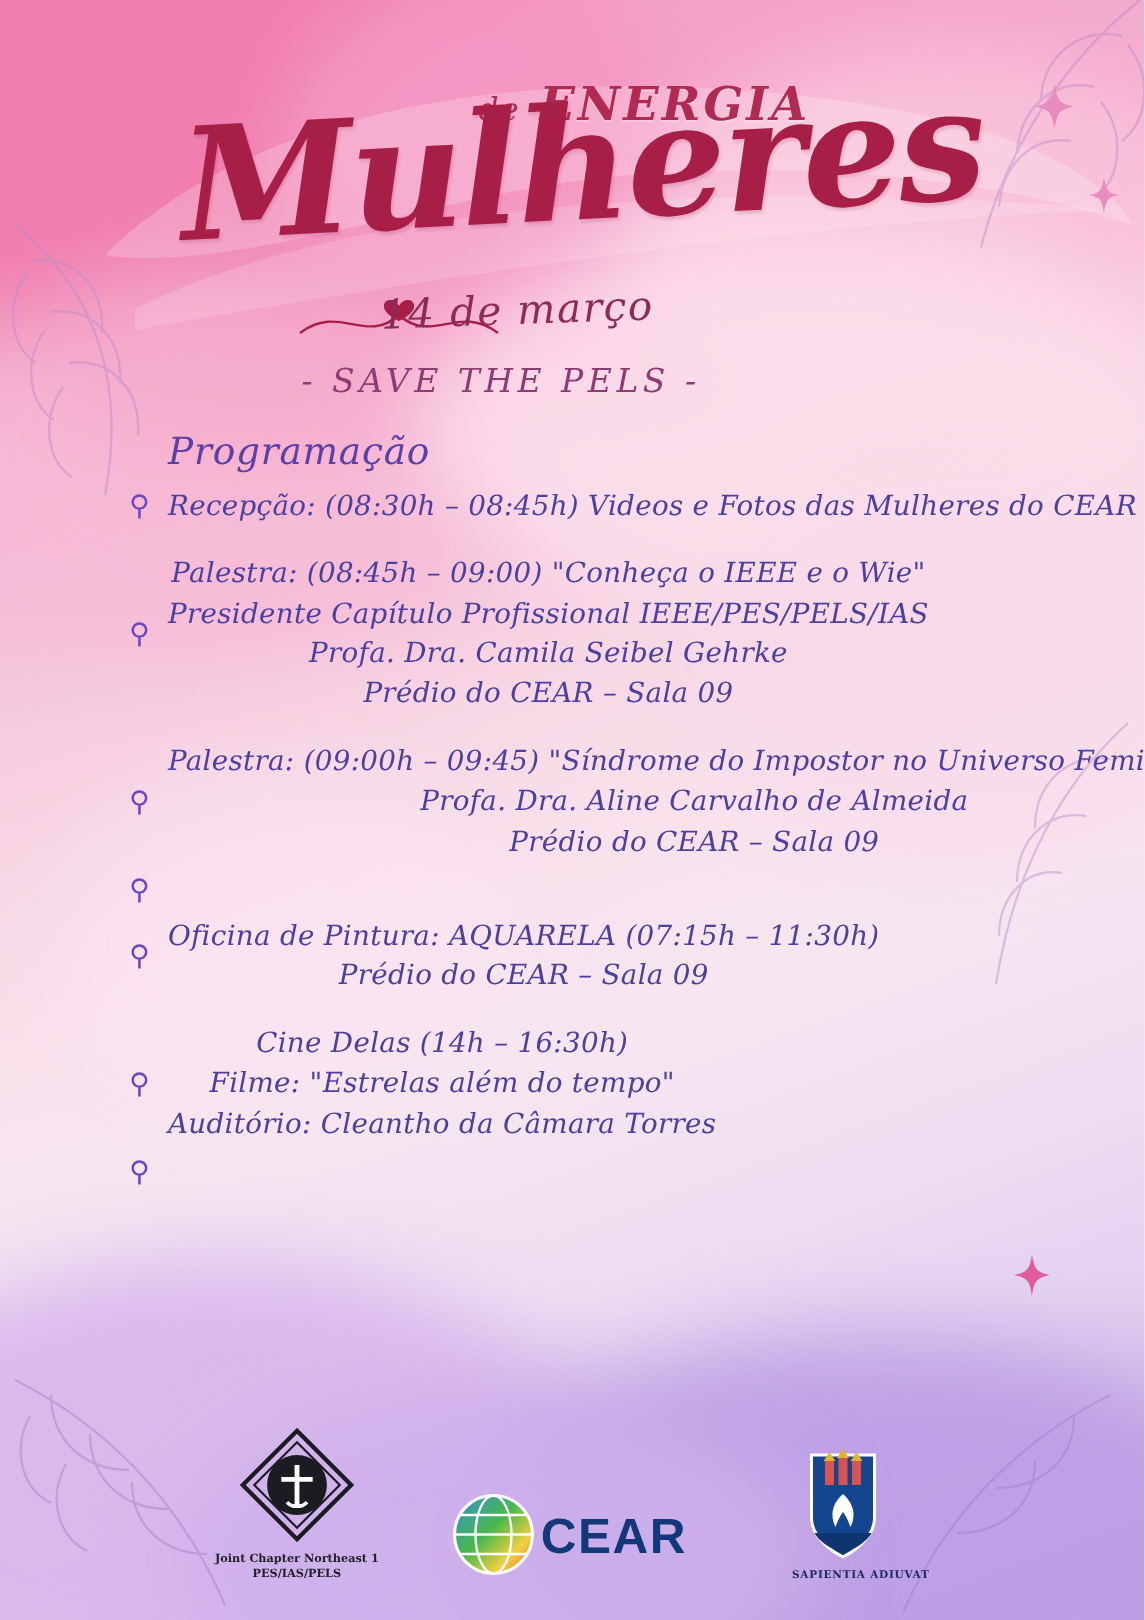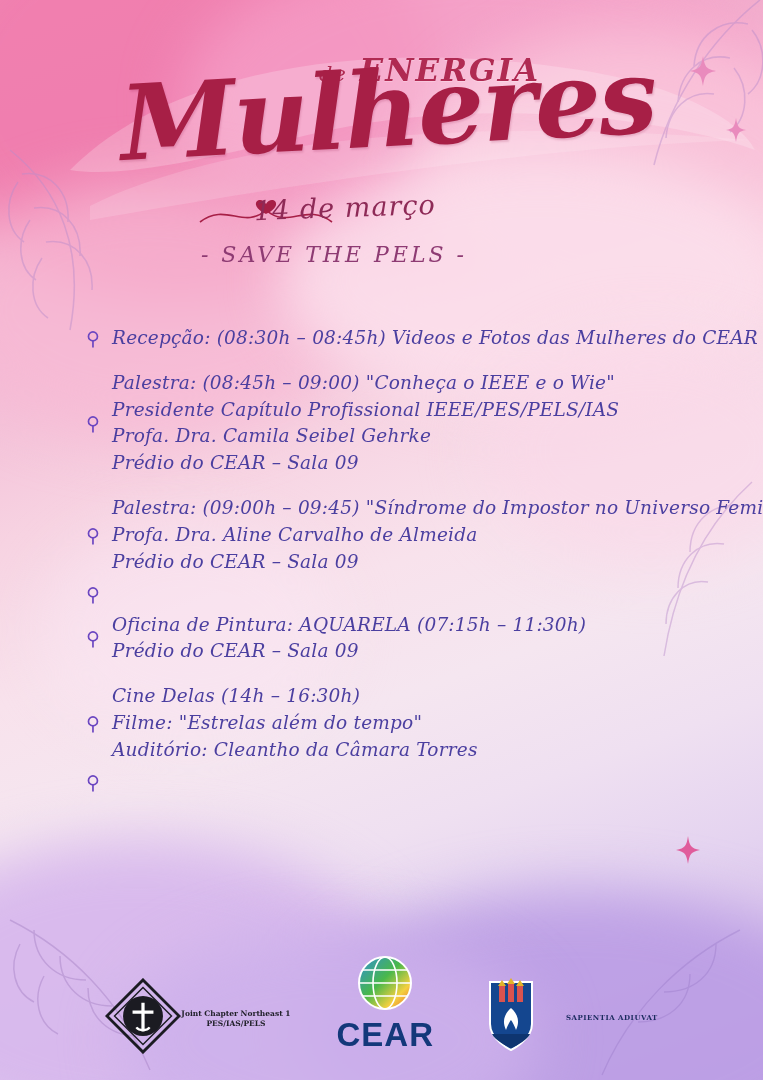--- a/index.html
+++ b/index.html
@@ -164,55 +164,56 @@
   .lines {
     font-family: "DejaVu Serif", serif;
     font-style: italic;
     color: #4b3fa0;
     font-size: 18.5px;
     line-height: 1.45;
     letter-spacing: 0.2px;
   }
   .lines div {
     white-space: nowrap;
+    text-align: center;
   }
 
   
   .footer {
     position: absolute;
     left: 0;
     right: 0;
     bottom: 26px;
     display: flex;
     align-items: flex-end;
     justify-content: center;
     gap: 46px;
   }
   .logo {
     display: flex;
-    flex-direction: row;
+    flex-direction: column;
     align-items: center;
   }
   .ieee-mark {
     width: 76px;
     height: 76px;
     position: relative;
   }
   .ieee-caption {
     margin-top: 6px;
     font-family: "DejaVu Serif", serif;
     font-size: 7.5px;
     font-weight: bold;
     color: #21212a;
     text-align: center;
     line-height: 1.35;
   }
   .cear-logo {
     display: flex;
-    flex-direction: column;
+    flex-direction: row;
   }
   .cear-text {
     font-family: "Liberation Sans", sans-serif;
     font-weight: bold;
     font-size: 33px;
     letter-spacing: 1px;
     color: #13387a;
     margin-top: 2px;
   }
   .ufpb-caption {
@@ -312,20 +313,21 @@
 
     <svg class="flourish" width="140" height="40" viewBox="0 0 140 40">
       <path d="M4,26 C30,6 48,34 70,14 C92,34 110,6 136,26" stroke="#a71f46" stroke-width="1.6" fill="none"></path>
       <path d="M70,8 C67,2 59,3 60,9 C61,14 70,18 70,18 C70,18 79,14 80,9 C81,3 73,2 70,8 Z" fill="#a71f46"></path>
     </svg>
 
     <div class="date-line">14 de março</div>
     <div class="save-the-date">- SAVE THE PELS -</div>
   </div>
 
+  <div class="programme-title">Programação</div>
 
   <div class="schedule">
 
     <div class="item">
       <span class="bullet">⚲</span>
       <div class="lines">
         <div>Recepção: (08:30h – 08:45h) Videos e Fotos das Mulheres do CEAR</div>
       </div>
     </div>
 

